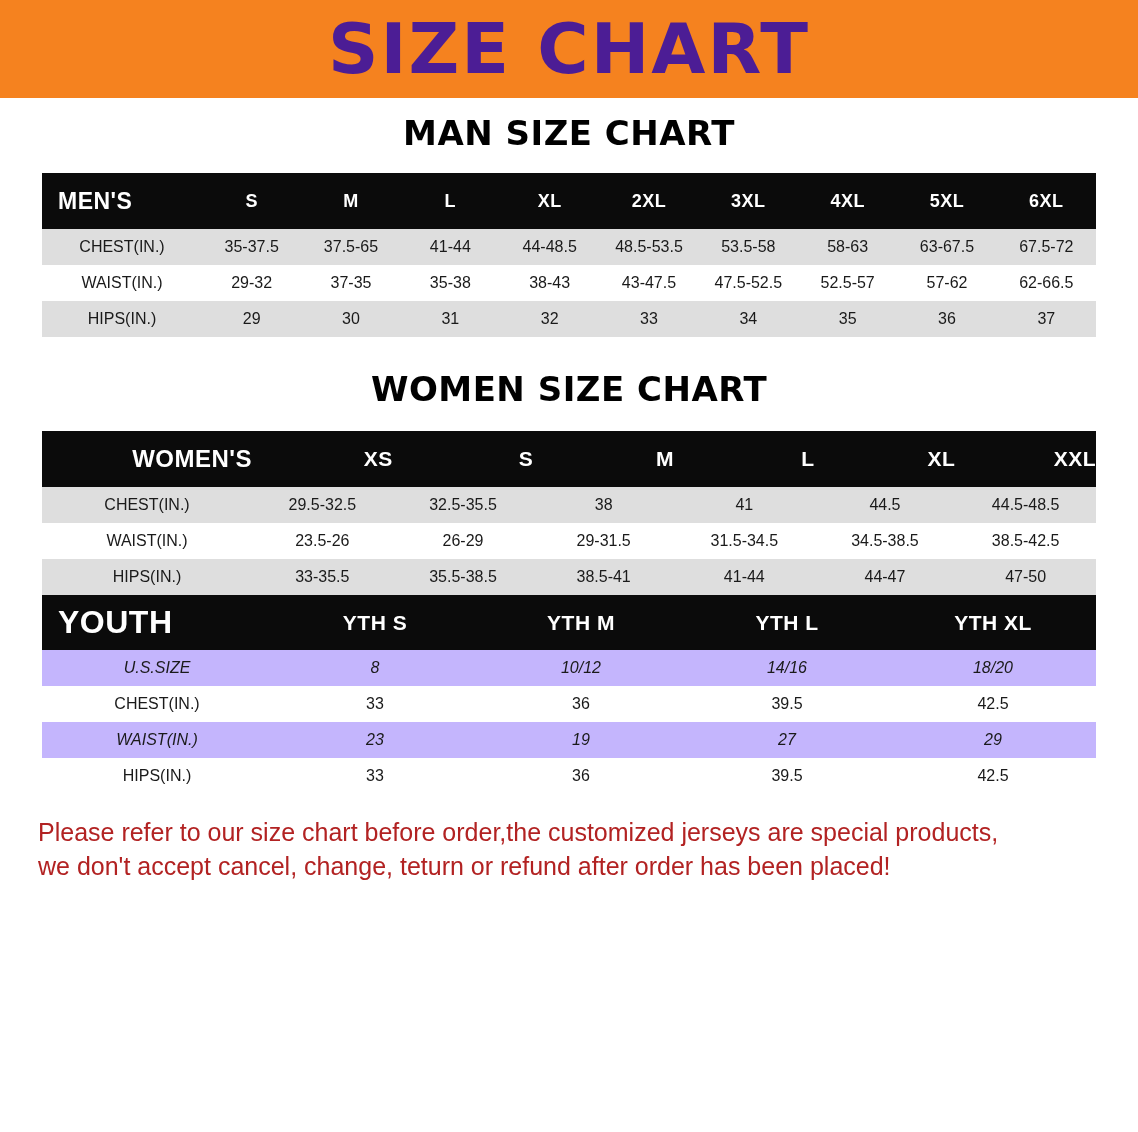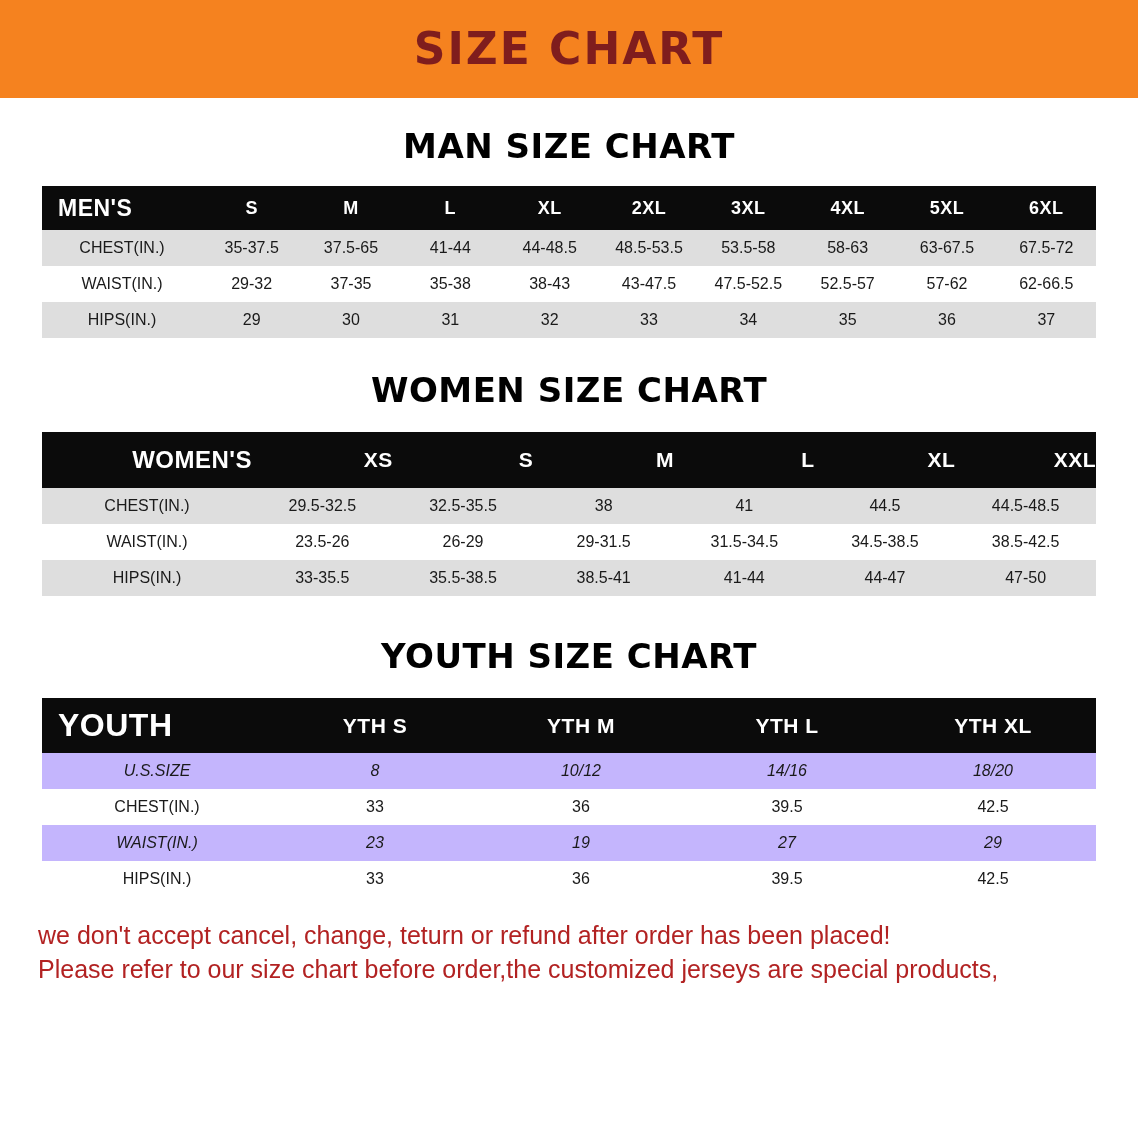--- a/index.html
+++ b/index.html
@@ -26,36 +26,36 @@
     width: 100%;
     height: 98px;
     background: #f5821f;
     display: flex;
     align-items: center;
     justify-content: center;
   }
   .banner-title {
     font-family: "DejaVu Sans", sans-serif;
     font-weight: bold;
-    font-size: 44px;
+    font-size: 70px;
     letter-spacing: 2px;
-    color: #7f1d1d;
+    color: #4c1d95;
     line-height: 1;
   }
 
   
   .section-heading {
     text-align: center;
     font-family: "DejaVu Sans", sans-serif;
     font-weight: bold;
     font-size: 34px;
     letter-spacing: 0.5px;
     color: #000;
   }
-  .h-man   { margin-top: 28px; margin-bottom: 20px; }
+  .h-man   { margin-top: 15px; margin-bottom: 20px; }
   .h-women { margin-top: 32px; margin-bottom: 22px; }
   .h-youth { margin-top: 40px; margin-bottom: 22px; }
 
   
   .table-wrap {
     margin: 0 42px;
   }
   table.size-table {
     width: 100%;
     border-collapse: collapse;
@@ -71,21 +71,21 @@
     height: 36px;
     vertical-align: middle;
     white-space: nowrap;
   }
   
   tr.head-row td, tr.head-row th {
     background: #0b0b0b;
     color: #ffffff;
     font-weight: bold;
     font-size: 19px;
-    height: 44px;
+    height: 56px;
     letter-spacing: 0.5px;
   }
   tr.head-row td.rowlabel,
   tr.head-row th.rowlabel {
     font-size: 22px;
     text-align: left;
     padding-left: 16px;
     letter-spacing: 0.5px;
   }
   td.rowlabel {
@@ -232,21 +232,20 @@
           <td>35.5-38.5</td>
           <td>38.5-41</td>
           <td>41-44</td>
           <td>44-47</td>
           <td>47-50</td>
         </tr>
       </tbody>
     </table>
   </div>
 
-  <div class="section-heading h-youth">YOUTH SIZE CHART</div>
   <div class="table-wrap">
     <table class="size-table youth-table">
       <colgroup>
         <col style="width:230px">
         <col span="4">
       </colgroup>
       <tbody>
         <tr class="head-row">
           <td class="rowlabel">YOUTH</td>
           <td>YTH S</td>
@@ -280,17 +279,17 @@
           <td>33</td>
           <td>36</td>
           <td>39.5</td>
           <td>42.5</td>
         </tr>
       </tbody>
     </table>
   </div>
 
   <div class="note">
+    <span>Please refer to our size chart before order,the customized jerseys are special products,</span>
     <span>we don't accept cancel, change, teturn or refund after order has been placed!</span>
-    <span>Please refer to our size chart before order,the customized jerseys are special products,</span>
   </div>
 
 </div>
 
 </body></html>

